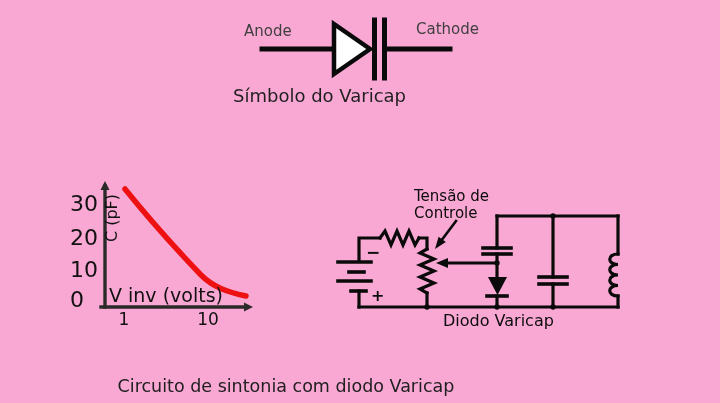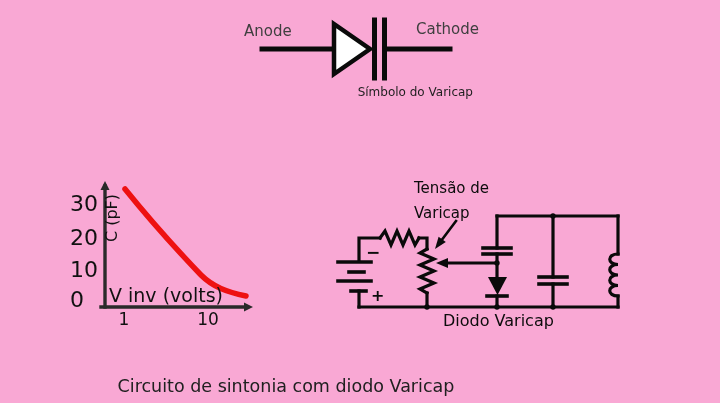--- a/index.html
+++ b/index.html
@@ -3,21 +3,21 @@
 <meta charset="utf-8">
 <style>
   html,body{margin:0;padding:0;background:#fff;}
   .canvas{
     position:relative;width:720px;height:403px;background:#f9a8d4;overflow:hidden;
     font-family:"DejaVu Sans","Liberation Sans",sans-serif;color:#1c1c1c;
   }
   .abs{position:absolute;}
   .lbl{position:absolute;white-space:nowrap;line-height:1.1;}
   .lead-lbl{font-size:15px;color:#3f3f3f;}
-  .sym-caption{font-size:12px;color:#1f1f1f;text-align:right;}
+  .sym-caption{font-size:18px;color:#1f1f1f;text-align:left;}
   .ytick{font-size:22px;color:#111;width:28px;}
   .xtick{font-size:17px;color:#111;width:26px;text-align:center;}
   .ylab{font-size:16px;color:#111;transform:translate(-50%,-50%) rotate(-90deg);}
   .xlab{font-size:19px;color:#111;}
   .ctl{font-size:15px;color:#0c0c0c;}
   .batt{font-weight:bold;color:#0c0c0c;}
   .dv-lbl{font-size:16px;color:#0c0c0c;}
   .caption{font-size:17.5px;color:#202020;text-align:center;left:0;width:572px;}
   svg{display:block;}
 </style>
@@ -100,21 +100,21 @@
     <polygon points="436,263 448,258 448,268" fill="#0a0a0a"></polygon>
     <polygon points="435,249 445.8,242.1 438.6,236.7" fill="#0a0a0a"></polygon>
     <g fill="#0a0a0a">
       <circle cx="427" cy="307" r="2.7"></circle>
       <circle cx="497" cy="307" r="2.7"></circle>
       <circle cx="553" cy="307" r="2.7"></circle>
       <circle cx="553" cy="216" r="2.7"></circle>
       <circle cx="497" cy="263" r="2.7"></circle>
     </g>
   </svg>
-  <span class="lbl ctl" style="left:414px;top:180px">Tensão de</span>
-  <span class="lbl ctl" style="left:414px;top:205px">Varicap</span>
+  <span class="lbl ctl" style="left:414px;top:188px">Tensão de</span>
+  <span class="lbl ctl" style="left:414px;top:205px">Controle</span>
   <span class="lbl batt" style="left:366px;top:243px;font-size:17px">−</span>
   <span class="lbl batt" style="left:371px;top:287px;font-size:16px">+</span>
   <span class="lbl dv-lbl" style="left:443px;top:312px">Diodo Varicap</span>
 
   <div class="lbl caption" style="top:377px">Circuito de sintonia com diodo Varicap</div>
 
 </div>
 
 </body></html>

